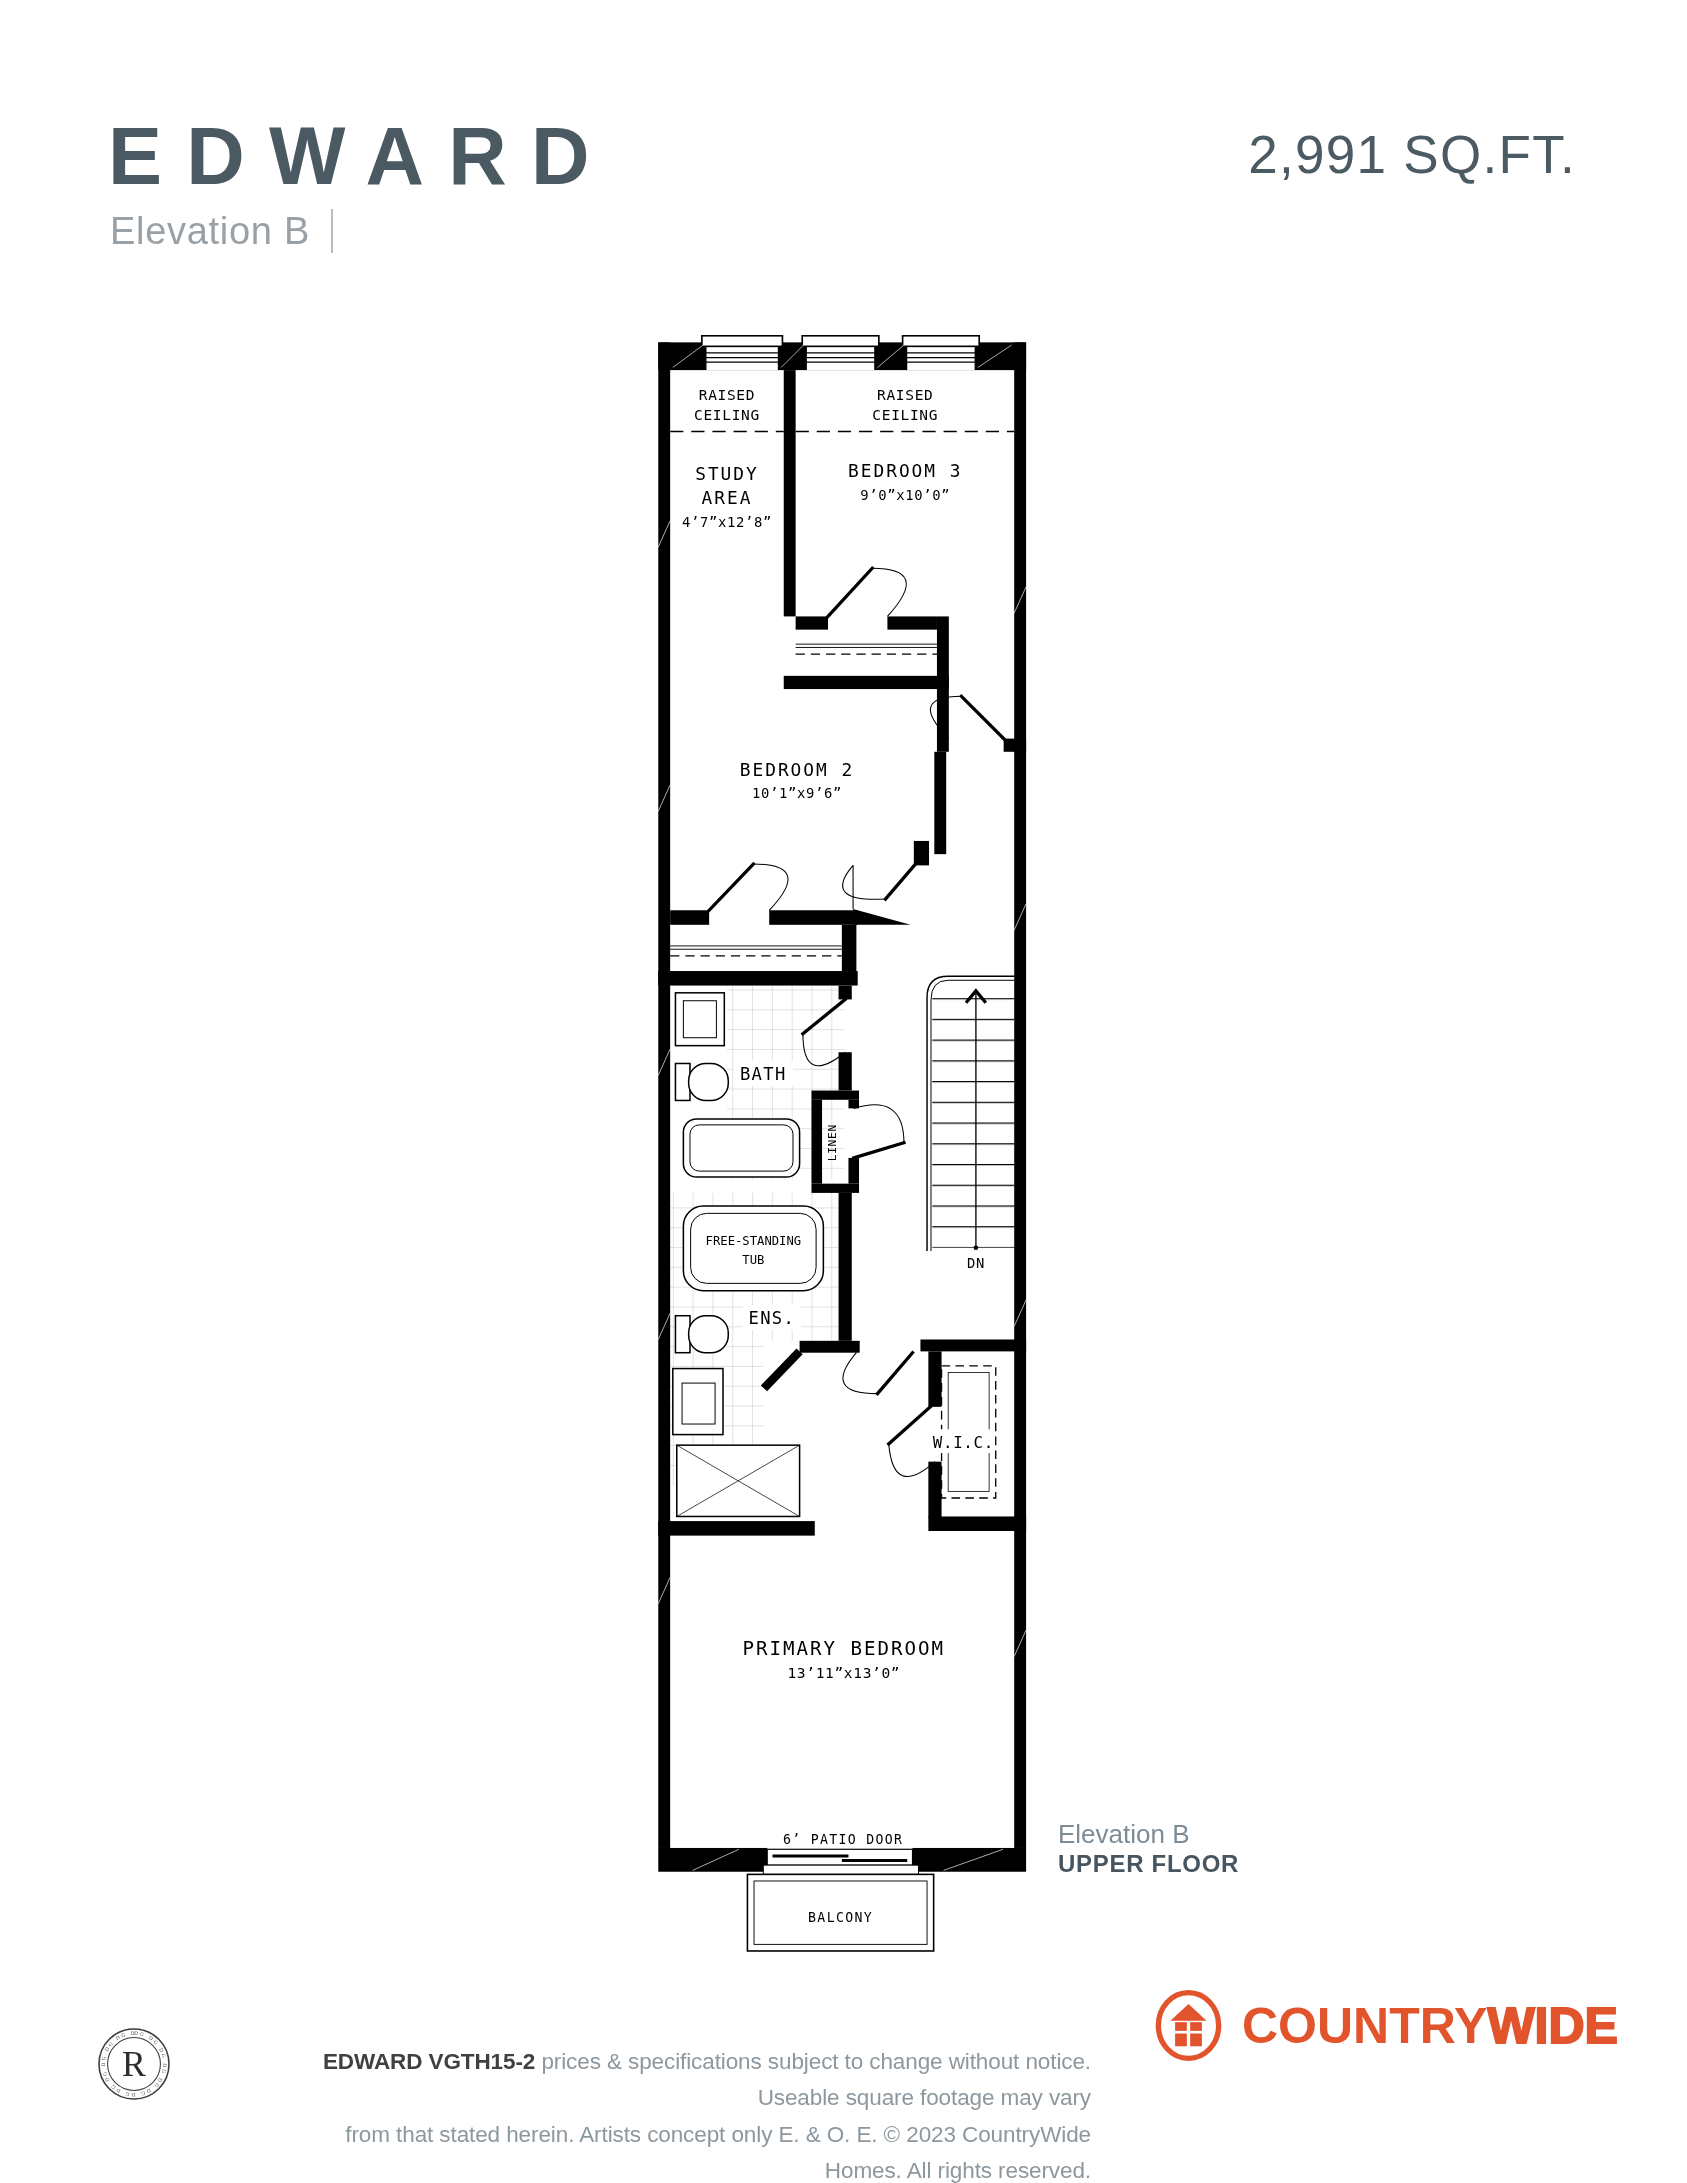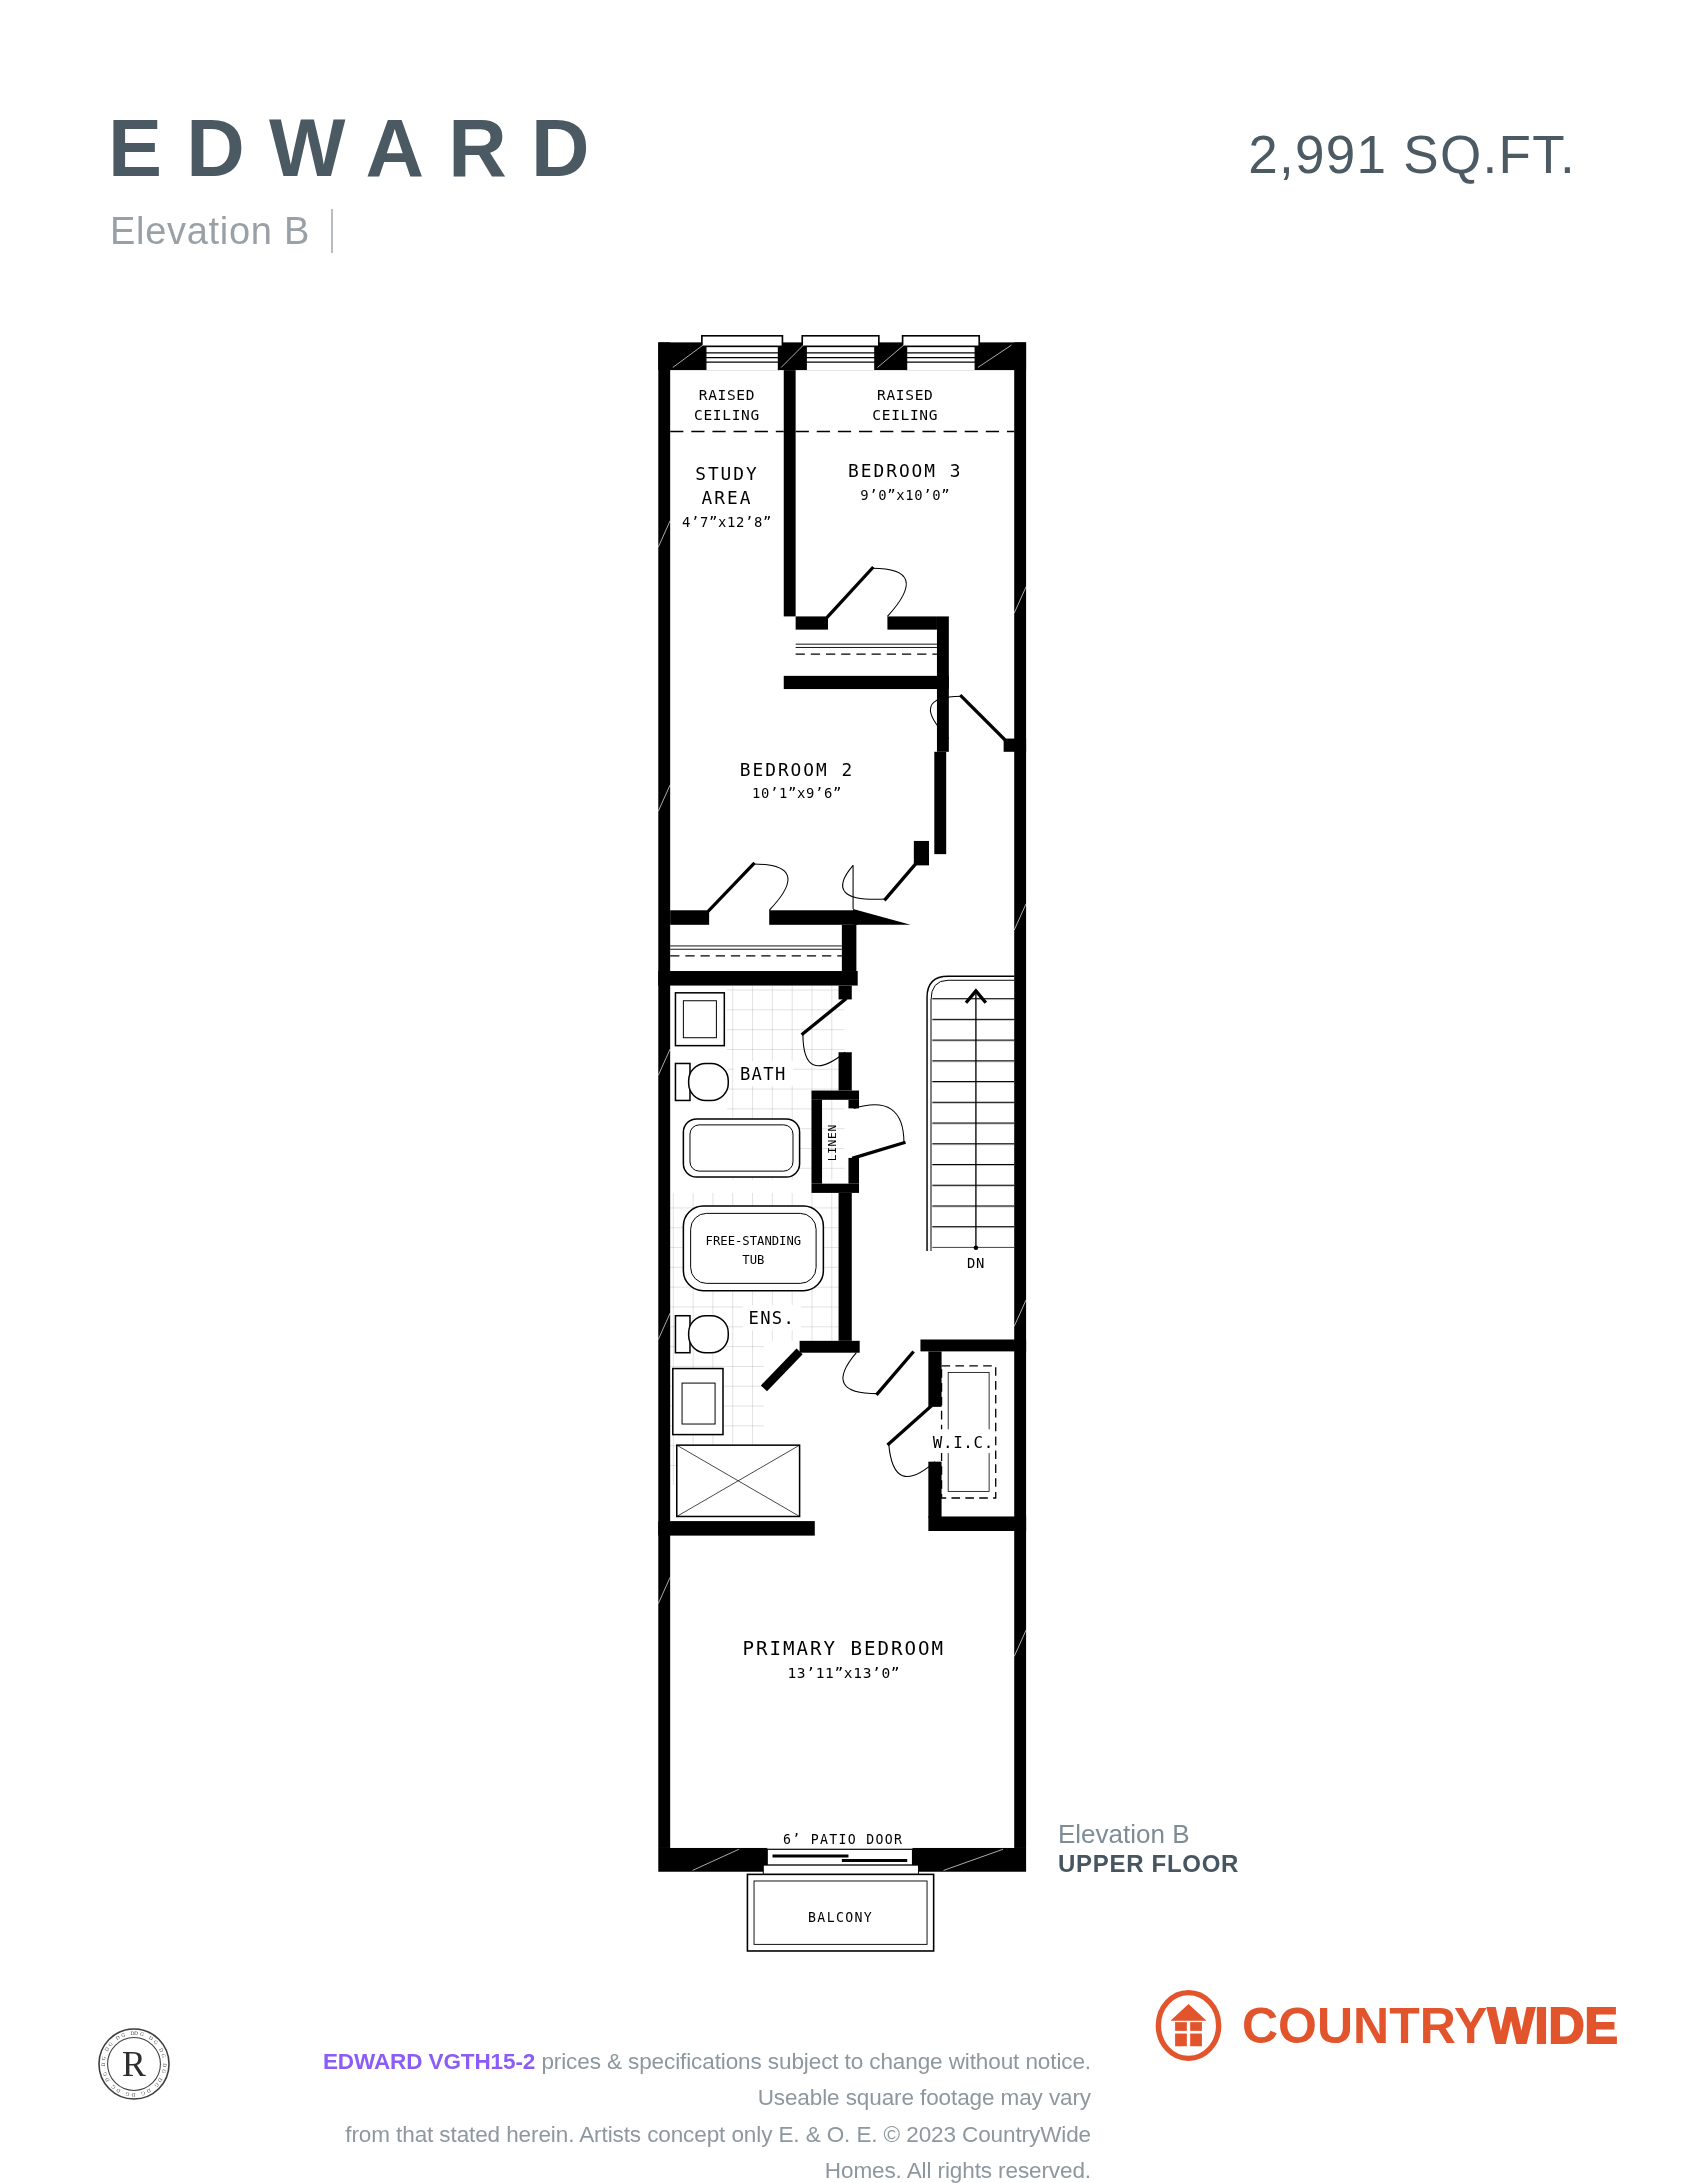--- a/index.html
+++ b/index.html
@@ -1,21 +1,21 @@
 <!DOCTYPE html>
 <html style="font-size:10.6px"><head>
 <meta charset="utf-8">
 <style>
   html,body{margin:0;padding:0;}
   body{width:1688px;height:2183px;background:#ffffff;position:relative;
        font-family:"Liberation Sans",sans-serif;overflow:hidden;}
   .page{position:absolute;inset:0;}
 
   
-  .title{position:absolute;left:108px;top:102px;font-size:81px;font-weight:bold;
+  .title{position:absolute;left:108px;top:110px;font-size:81px;font-weight:bold;
          letter-spacing:0.30em;color:#4a5962;white-space:nowrap;}
   .sqft{position:absolute;right:112px;top:124px;font-size:53px;font-weight:400;
         color:#4c5a64;letter-spacing:1.3px;white-space:nowrap;}
   .subtitle{position:absolute;left:110px;top:209px;display:flex;align-items:center;
             font-size:38px;color:#9aa1a6;letter-spacing:0.7px;white-space:nowrap;}
   .subtitle .sep{width:0;height:44px;border-left:2px solid #b6bcc0;margin:0 21px;}
 
   
   .plan{position:absolute;left:653px;top:335px;width:383px;height:1626px;}
   .plan svg{width:100%;height:100%;display:block;}
@@ -30,21 +30,21 @@
 
   
   .caption{position:absolute;left:1058px;top:1819px;line-height:1.2;}
   .caption .l1{font-size:26px;color:#7e8c96;}
   .caption .l2{font-size:24px;font-weight:bold;color:#46555f;letter-spacing:0.7px;}
 
   
   .seal{position:absolute;left:97px;top:2027px;width:74px;height:74px;}
   .disclaimer{position:absolute;left:311px;top:2044px;width:780px;text-align:right;
               font-size:22.5px;color:#8d979e;line-height:1.62;letter-spacing:-0.1px;}
-  .disclaimer b{color:#8b5cf6;}
+  .disclaimer b{color:#404040;}
   .brand{position:absolute;left:1155px;top:1989px;display:flex;align-items:center;}
   .brand .icon{width:67px;height:73px;}
   .brand .wordmark{margin-left:20px;font-size:50px;color:#e2542c;white-space:nowrap;letter-spacing:0;}
   .brand .w1{font-weight:bold;}
   .brand .w2{font-weight:bold;-webkit-text-stroke:2px #e2542c;}
 </style>
 </head>
 <body>
 
 <div class="page">

